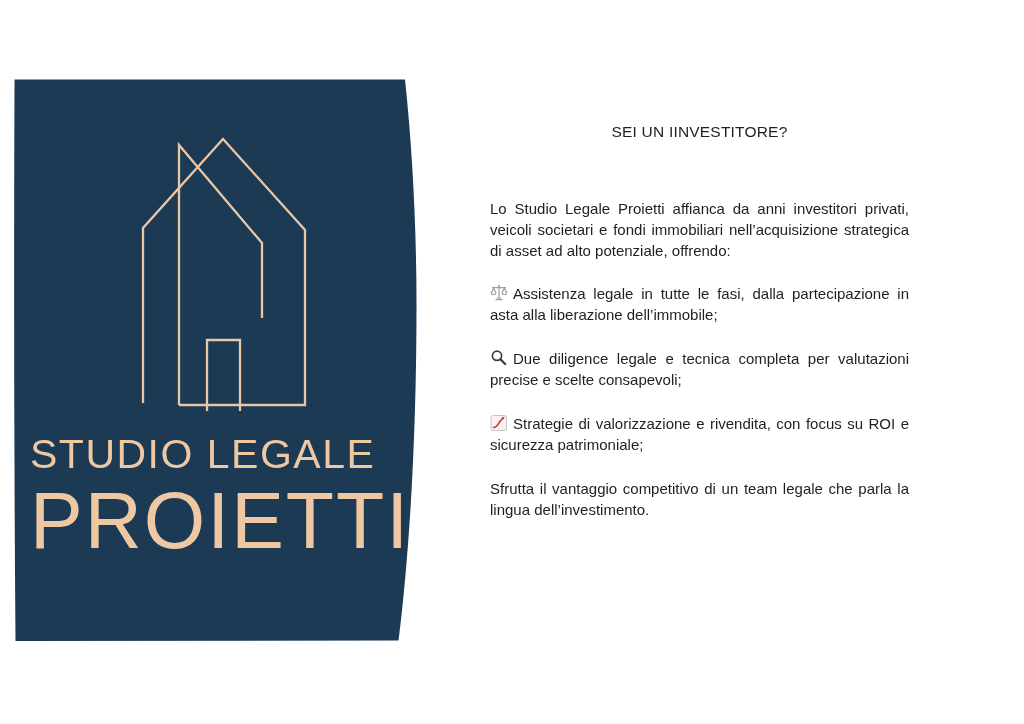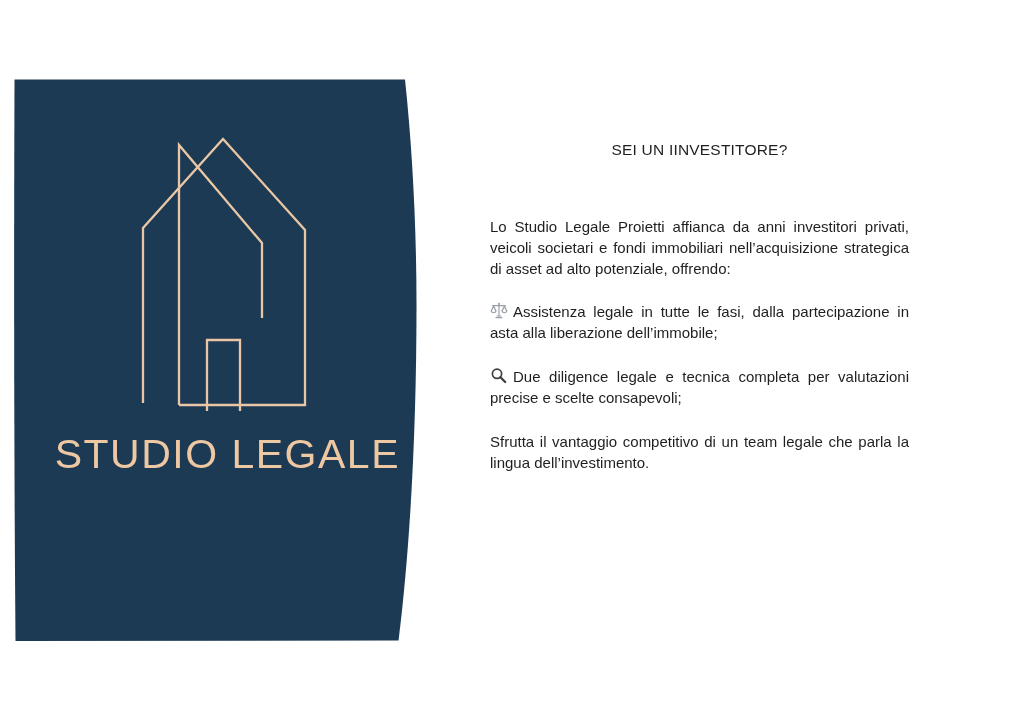--- a/index.html
+++ b/index.html
@@ -11,34 +11,34 @@
   .stage{position:absolute;inset:0;width:1024px;height:724px;}
 
   
   .panel-svg{position:absolute;left:0;top:0;width:1024px;height:724px;}
   .panel-content{position:absolute;left:14px;top:79px;width:402px;height:562px;}
 
   .house-svg{position:absolute;left:116px;top:51px;width:190px;height:290px;}
 
   .brand-text{
     position:absolute;left:16px;top:355px;width:370px;
-    text-align:right;color:#eec8a3;
+    text-align:left;color:#eec8a3;
   }
   .brand-line1{
     font-size:41px;letter-spacing:1.5px;line-height:1.0;
     font-weight:400;white-space:nowrap;
   }
   .brand-line2{
     font-size:79px;letter-spacing:2px;line-height:1.0;margin-top:6px;
     font-weight:400;white-space:nowrap;
   }
 
   
   .right-col{
-    position:absolute;left:490px;top:139px;width:419px;
+    position:absolute;left:490px;top:121px;width:419px;
     color:#1f1f1f;font-size:15px;line-height:21px;
   }
   .headline{
     font-size:15.5px;font-weight:400;text-align:center;
     margin:0 0 56px 0;letter-spacing:.2px;
   }
   .para{margin:0 0 23px 0;text-align:justify;}
   .para:last-child{margin-bottom:9px;}
   .intro{margin-bottom:22px;}
   .closing{text-align:justify;}
@@ -70,20 +70,21 @@
         <path d="M 13 273 L 13 98 L 93 9 L 175 100 L 175 275 L 49 275"></path>
 
         <path d="M 49 275 L 49 15 L 132 113 L 132 188"></path>
 
         <path d="M 77 281 L 77 210 L 110 210 L 110 281"></path>
       </g>
     </svg>
 
     <div class="brand-text">
       <div class="brand-line1">STUDIO LEGALE</div>
+      <div class="brand-line2">PROIETTI</div>
     </div>
   </div>
 
   <div class="right-col">
 
     <p class="headline">SEI UN IINVESTITORE?</p>
 
     <p class="para intro">Lo Studio Legale Proietti affianca da anni investitori privati, veicoli societari e fondi immobiliari nell’acquisizione strategica di asset ad alto potenziale, offrendo:</p>
 
     <p class="para"><span class="blt-icon"><svg viewBox="0 0 18 18" aria-hidden="true">
@@ -98,18 +99,23 @@
               <line x1="7.2" y1="14" x2="10.8" y2="14"></line>
             </g>
             <circle cx="9" cy="1.8" r="1" fill="#9aa0a8"></circle>
           </svg></span><span>Assistenza legale in tutte le fasi, dalla partecipazione in asta alla liberazione dell’immobile;</span></p>
 
     <p class="para"><span class="blt-icon"><svg viewBox="0 0 18 18" aria-hidden="true">
             <circle cx="7" cy="6.8" r="4.6" stroke="#3d3d42" stroke-width="1.7" fill="none"></circle>
             <line x1="10.4" y1="10.2" x2="15.2" y2="15" stroke="#3d3d42" stroke-width="2.3" stroke-linecap="round"></line>
           </svg></span><span>Due diligence legale e tecnica completa per valutazioni precise e scelte consapevoli;</span></p>
 
+    <p class="para"><span class="blt-icon"><svg viewBox="0 0 18 18" aria-hidden="true">
+            <rect x="1" y="1.5" width="15.5" height="15" rx="2" fill="#fbf1f0" stroke="#c3c6cb" stroke-width="1"></rect>
+            <path d="M 3.5 13.5 C 6.5 13.5 7.5 11.5 9 9 C 10.5 6.5 11.8 5 13.3 3.8" stroke="#cf3a3c" stroke-width="1.6" fill="none" stroke-linecap="round"></path>
+            <polygon points="14.6,2.4 11.6,3.4 13.6,5.6" fill="#cf3a3c"></polygon>
+          </svg></span><span>Strategie di valorizzazione e rivendita, con focus su ROI e sicurezza patrimoniale;</span></p>
 
 
     <p class="para closing">Sfrutta il vantaggio competitivo di un team legale che parla la lingua dell’investimento.</p>
 
   </div>
 </div>
 
 </body></html>

